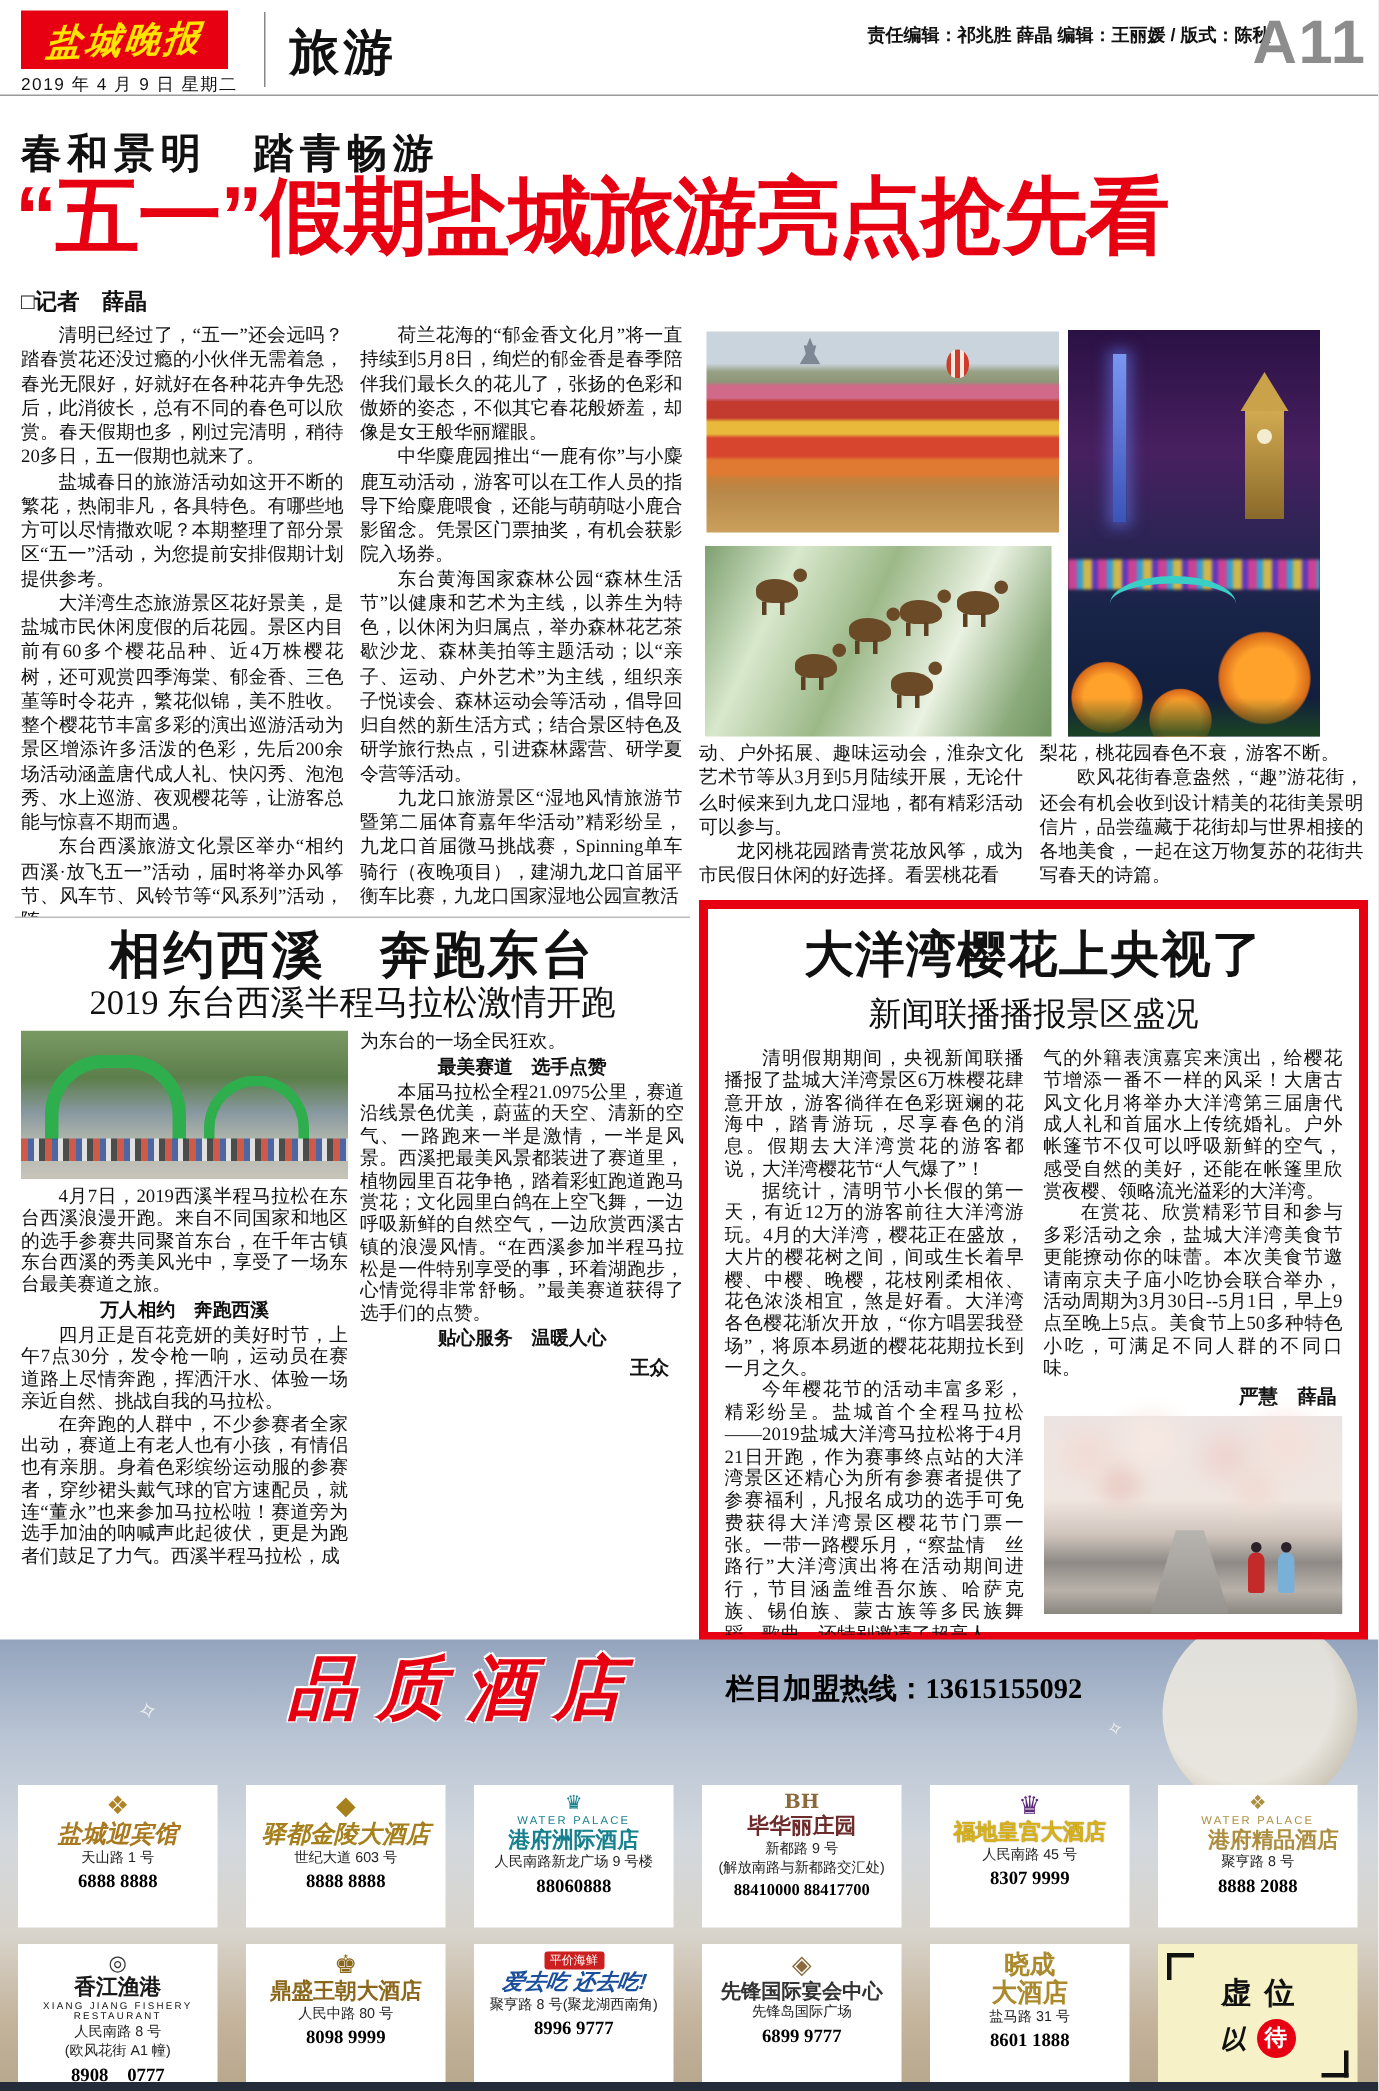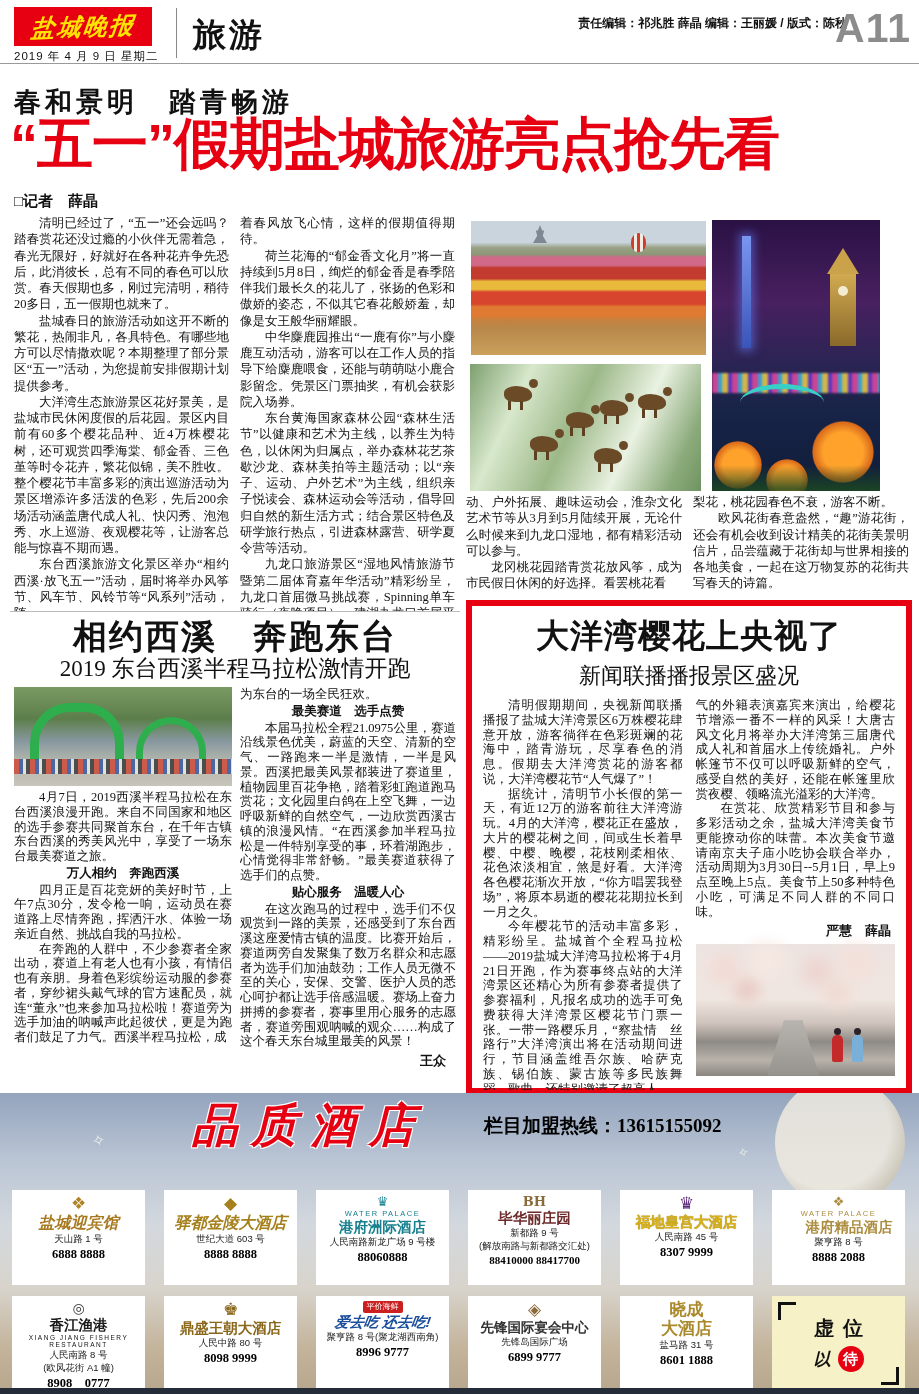--- a/index.html
+++ b/index.html
@@ -171,21 +171,20 @@
   <div class="kicker">春和景明　踏青畅游</div>
   <div class="headline sans">“五一”假期盐城旅游亮点抢先看</div>
   <div class="byline sans">□记者　薛晶</div>
   <div class="col lead-col c1">
       <p>清明已经过了，“五一”还会远吗？踏春赏花还没过瘾的小伙伴无需着急，春光无限好，好就好在各种花卉争先恐后，此消彼长，总有不同的春色可以欣赏。春天假期也多，刚过完清明，稍待20多日，五一假期也就来了。</p>
       <p>盐城春日的旅游活动如这开不断的繁花，热闹非凡，各具特色。有哪些地方可以尽情撒欢呢？本期整理了部分景区“五一”活动，为您提前安排假期计划提供参考。</p>
       <p>大洋湾生态旅游景区花好景美，是盐城市民休闲度假的后花园。景区内目前有60多个樱花品种、近4万株樱花树，还可观赏四季海棠、郁金香、三色堇等时令花卉，繁花似锦，美不胜收。整个樱花节丰富多彩的演出巡游活动为景区增添许多活泼的色彩，先后200余场活动涵盖唐代成人礼、快闪秀、泡泡秀、水上巡游、夜观樱花等，让游客总能与惊喜不期而遇。</p>
       <p>东台西溪旅游文化景区举办“相约西溪·放飞五一”活动，届时将举办风筝节、风车节、风铃节等“风系列”活动，随</p>
     </div>
   <div class="col lead-col c2">
-      <p class="cont">着春风放飞心情，这样的假期值得期待。</p>
       <p>荷兰花海的“郁金香文化月”将一直持续到5月8日，绚烂的郁金香是春季陪伴我们最长久的花儿了，张扬的色彩和傲娇的姿态，不似其它春花般娇羞，却像是女王般华丽耀眼。</p>
       <p>中华麋鹿园推出“一鹿有你”与小麋鹿互动活动，游客可以在工作人员的指导下给麋鹿喂食，还能与萌萌哒小鹿合影留念。凭景区门票抽奖，有机会获影院入场券。</p>
       <p>东台黄海国家森林公园“森林生活节”以健康和艺术为主线，以养生为特色，以休闲为归属点，举办森林花艺茶歇沙龙、森林美拍等主题活动；以“亲子、运动、户外艺术”为主线，组织亲子悦读会、森林运动会等活动，倡导回归自然的新生活方式；结合景区特色及研学旅行热点，引进森林露营、研学夏令营等活动。</p>
       <p>九龙口旅游景区“湿地风情旅游节暨第二届体育嘉年华活动”精彩纷呈，九龙口首届微马挑战赛，Spinning单车骑行（夜晚项目），建湖九龙口首届平衡车比赛，九龙口国家湿地公园宣教活</p>
     </div>
 
   <div class="photo photo-tulip">
     <div class="pagoda"></div>
     <div class="balloon"></div>
   </div>
@@ -233,21 +232,20 @@
         <p>四月正是百花竞妍的美好时节，上午7点30分，发令枪一响，运动员在赛道路上尽情奔跑，挥洒汗水、体验一场亲近自然、挑战自我的马拉松。</p>
         <p>在奔跑的人群中，不少参赛者全家出动，赛道上有老人也有小孩，有情侣也有亲朋。身着色彩缤纷运动服的参赛者，穿纱裙头戴气球的官方速配员，就连“董永”也来参加马拉松啦！赛道旁为选手加油的呐喊声此起彼伏，更是为跑者们鼓足了力气。西溪半程马拉松，成</p>
       </div>
   </div>
   <div class="col mcol mcol-right">
     <div>
         <p class="cont">为东台的一场全民狂欢。</p>
         <p class="subhead">最美赛道　选手点赞</p>
         <p>本届马拉松全程21.0975公里，赛道沿线景色优美，蔚蓝的天空、清新的空气、一路跑来一半是激情，一半是风景。西溪把最美风景都装进了赛道里，植物园里百花争艳，踏着彩虹跑道跑马赏花；文化园里白鸽在上空飞舞，一边呼吸新鲜的自然空气，一边欣赏西溪古镇的浪漫风情。“在西溪参加半程马拉松是一件特别享受的事，环着湖跑步，心情觉得非常舒畅。”最美赛道获得了选手们的点赞。</p>
         <p class="subhead">贴心服务　温暖人心</p>
-        <p>在这次跑马的过程中，选手们不仅观赏到一路的美景，还感受到了东台西溪这座爱情古镇的温度。比赛开始后，赛道两旁自发聚集了数万名群众和志愿者为选手们加油鼓劲；工作人员无微不至的关心，安保、交警、医护人员的悉心呵护都让选手倍感温暖。赛场上奋力拼搏的参赛者，赛事里用心服务的志愿者，赛道旁围观呐喊的观众……构成了这个春天东台城里最美的风景！</p>
       </div>
     <div class="mauthor">王众</div>
   </div>
 
   <div class="cctv">
     <h2 class="cctv-title sans">大洋湾樱花上央视了</h2>
     <h3 class="cctv-sub">新闻联播播报景区盛况</h3>
     <div class="ccols">
       <div class="ccol ccol-left">
           <p>清明假期期间，央视新闻联播播报了盐城大洋湾景区6万株樱花肆意开放，游客徜徉在色彩斑斓的花海中，踏青游玩，尽享春色的消息。假期去大洋湾赏花的游客都说，大洋湾樱花节“人气爆了”！</p>

